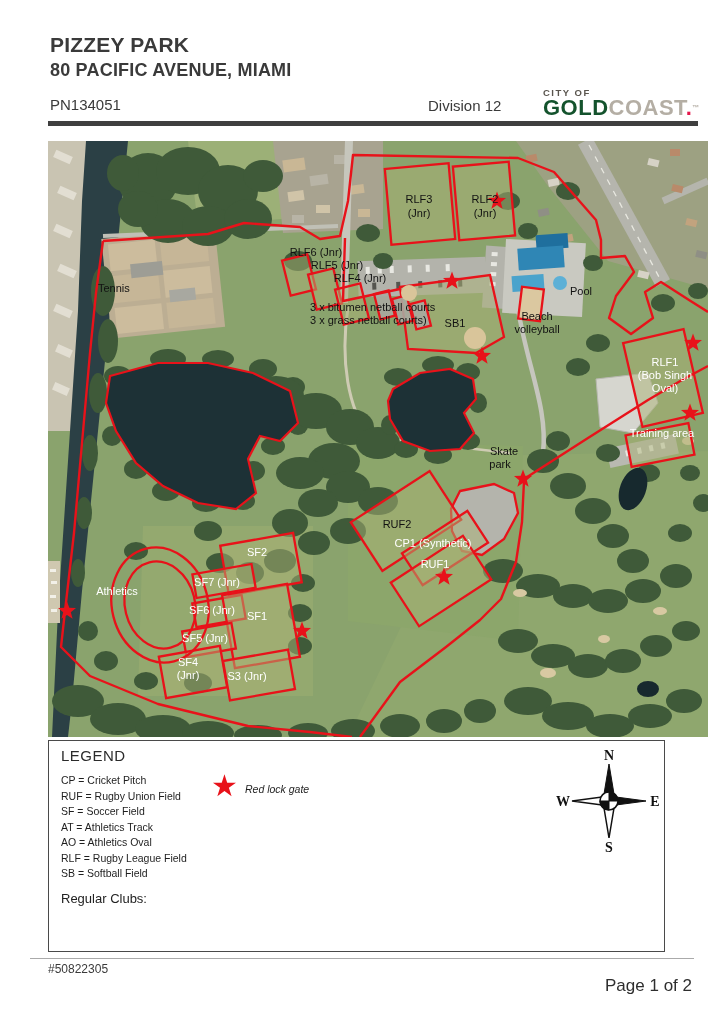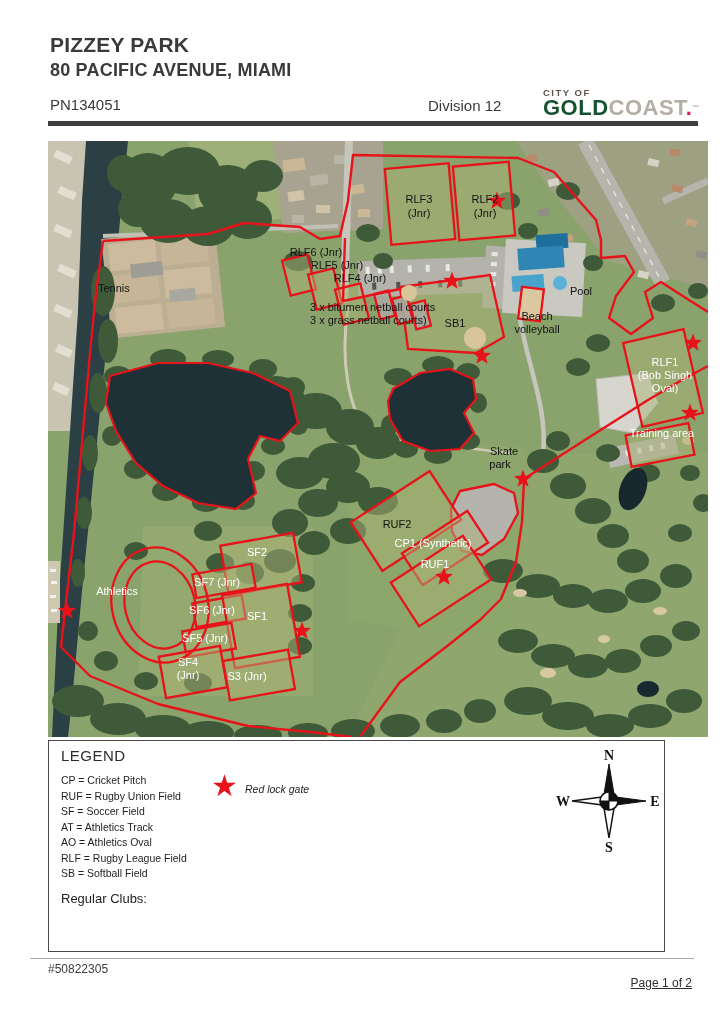--- a/index.html
+++ b/index.html
@@ -28,21 +28,21 @@
   #legend-star{left:162px;top:30px;font-size:30px;color:#e8121a;line-height:30px;}
   #legend-star-label{left:196px;top:42px;font-size:10.5px;color:#1e1e1e;font-style:italic;}
   #compass{left:505px;top:5px;}
   #clubs-heading{left:12px;top:120px;font-size:13px;color:#222;margin-top:30px;}
   #clubs-table{left:7px;top:139px;border-collapse:collapse;table-layout:fixed;}
   #clubs-table td{border:1.2px solid #4a4a4a;height:16.5px;font-size:12px;color:#1b1b1b;padding:0 0 0 6px;vertical-align:middle;white-space:nowrap;overflow:hidden;}
   #clubs-table td.noborder{border:none;}
   
   #foot-rule{left:30px;top:958px;width:664px;height:1px;background:#aaa;}
   #foot-ref{left:48px;top:962px;font-size:12px;color:#3a3a3a;}
-  #foot-page{right:32px;top:976px;font-size:12px;color:#2e2e2e;text-decoration:underline;}
+  #foot-page{right:32px;top:976px;font-size:17px;color:#2e2e2e;}
 </style>
 </head>
 <body>
 
 <div class="abs" id="hdr-title">PIZZEY PARK</div>
 <div class="abs" id="hdr-sub">80 PACIFIC AVENUE, MIAMI</div>
 <div class="abs" id="hdr-pn">PN134051</div>
 <div class="abs" id="hdr-div">Division 12</div>
 <div class="abs" id="logo">
   <div class="cityof">CITY OF</div>

